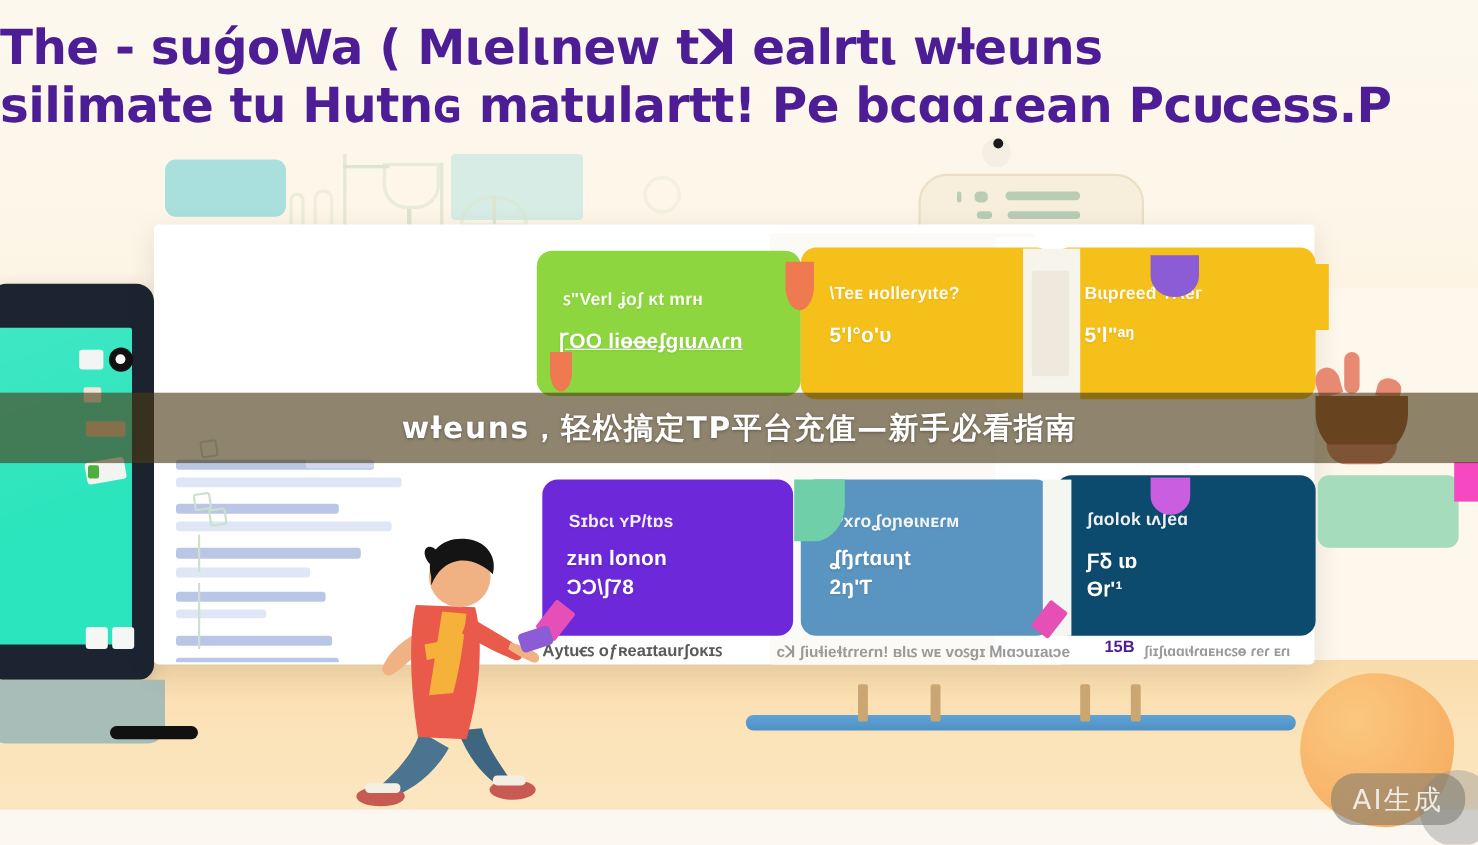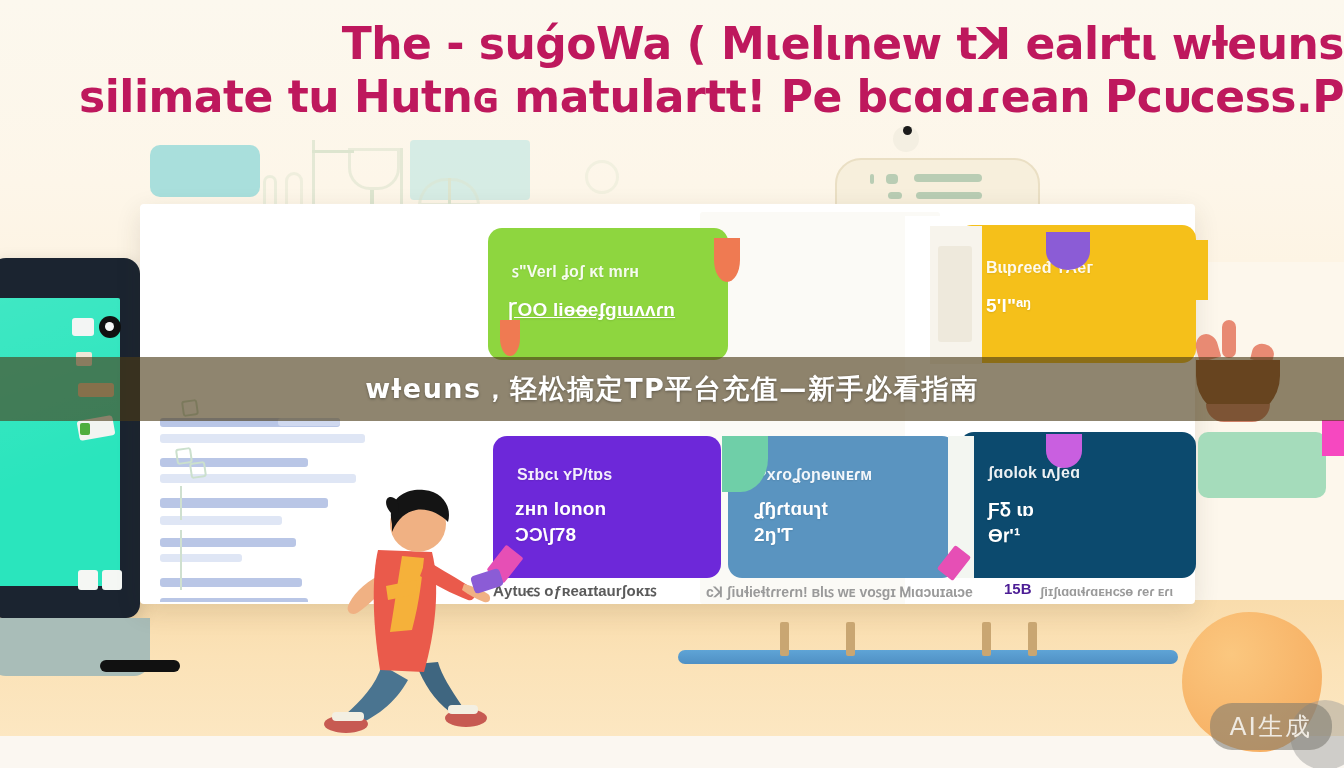--- a/index.html
+++ b/index.html
@@ -100,22 +100,22 @@
     background:radial-gradient(circle at 35% 30%, #fbc77f, #f5a85a);
     border-radius:48% 52% 44% 56% / 50% 46% 54% 50%;
   }
   .blob-orange-sm {
     position:absolute; left:1290px; top:700px; width:70px; height:70px;
     background:#9a9a9a; border-radius:50%; opacity:.45;
   }
 
   
   .headline {
-    position:absolute; left:0; top:22px; width:1344px; text-align:right;
-    color:#be185d; font-weight:800; line-height:1.02;
+    position:absolute; left:0; top:22px; width:1344px; text-align:left;
+    color:#4c1d95; font-weight:800; line-height:1.02;
     font-family:"DejaVu Sans", sans-serif;
   }
   .headline .hl1 { font-size:44px; letter-spacing:-.5px; display:block; }
   .headline .hl2 { font-size:44px; letter-spacing:-.5px; display:block; margin-top:8px; }
 
   
   .title-bar {
     position:absolute; left:0; top:357px; width:1344px; height:64px;
     background:rgba(74,58,22,.62);
     display:flex; align-items:center; justify-content:center;
@@ -209,20 +209,24 @@
   <div class="doc-tickline" style="left:180px;top:486px;"></div>
   <div class="doc-tickline" style="left:180px;top:530px;height:60px;"></div>
 
   <div class="sheet-right"></div>
   <div class="sheet-right2"></div>
 
   <div class="card" style="left:488px;top:228px;width:240px;height:132px;background:#8ed63f;">
     <div class="ct c-head" style="left:24px;top:32px;">ꜱ"Verl ʝoʃ ĸt mrʜ</div>
     <div class="ct c-sub" style="left:20px;top:68px;text-decoration:underline;">ꞄOO liɵꝋeʄgιuʌʌɾn</div>
   </div>
+  <div class="card" style="left:728px;top:225px;width:228px;height:138px;background:#f5c01a;">
+    <div class="ct c-head" style="left:26px;top:34px;">\Teᴇ ʜolleɾyιte?</div>
+    <div class="ct c-sub" style="left:26px;top:70px;">5'l°ᴏ'ᴜ</div>
+  </div>
   <div class="card" style="left:958px;top:225px;width:238px;height:138px;background:#f5c01a;">
     <div class="ct c-head" style="left:28px;top:34px;">Bɩɩpɾeeᵭ ʏAeᴦ</div>
     <div class="ct c-sub" style="left:28px;top:70px;">5'l"ᵃᵑ</div>
   </div>
 
   <div class="deco" style="left:714px;top:238px;width:26px;height:44px;background:#ef7a52;border-radius:0 0 50% 50%;"></div>
   <div class="deco" style="left:500px;top:320px;width:20px;height:36px;background:#ef7a52;border-radius:0 0 50% 50%;"></div>
   <div class="deco" style="left:1046px;top:232px;width:44px;height:38px;background:#8b5cd6;border-radius:0 0 50% 50%;"></div>
   <div class="deco" style="left:930px;top:226px;width:52px;height:138px;background:#f7f4ec;"></div>
   <div class="deco" style="left:938px;top:246px;width:34px;height:96px;background:#eee9dc;border-radius:3px;"></div>

